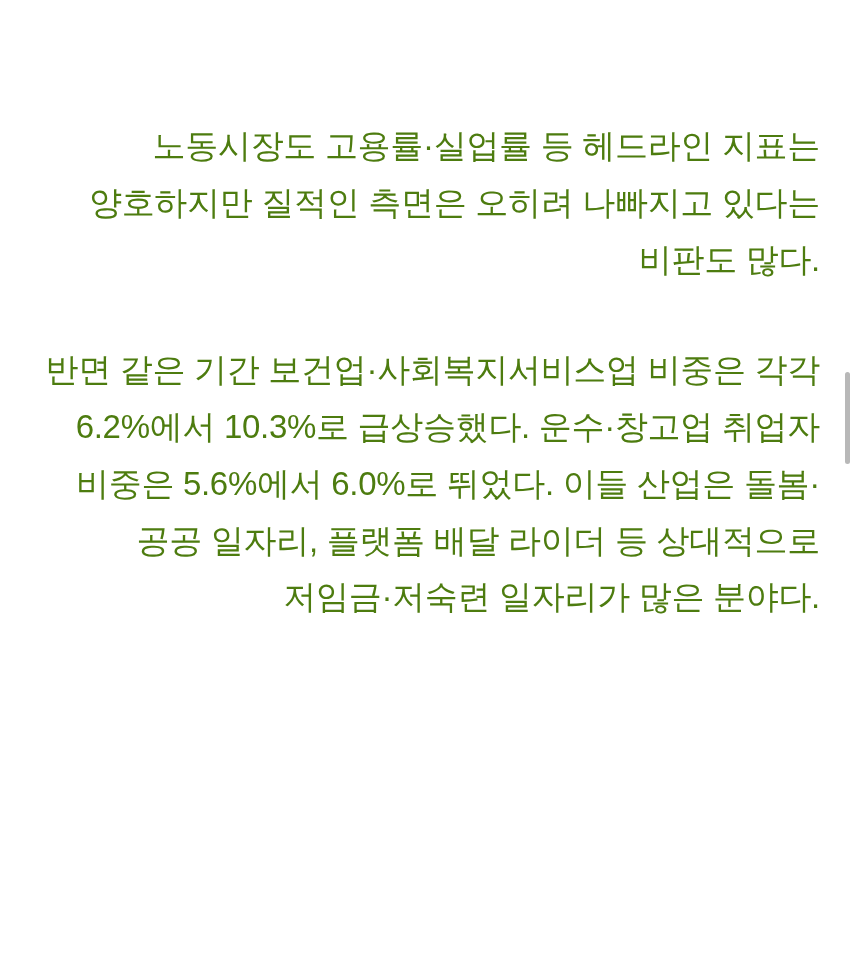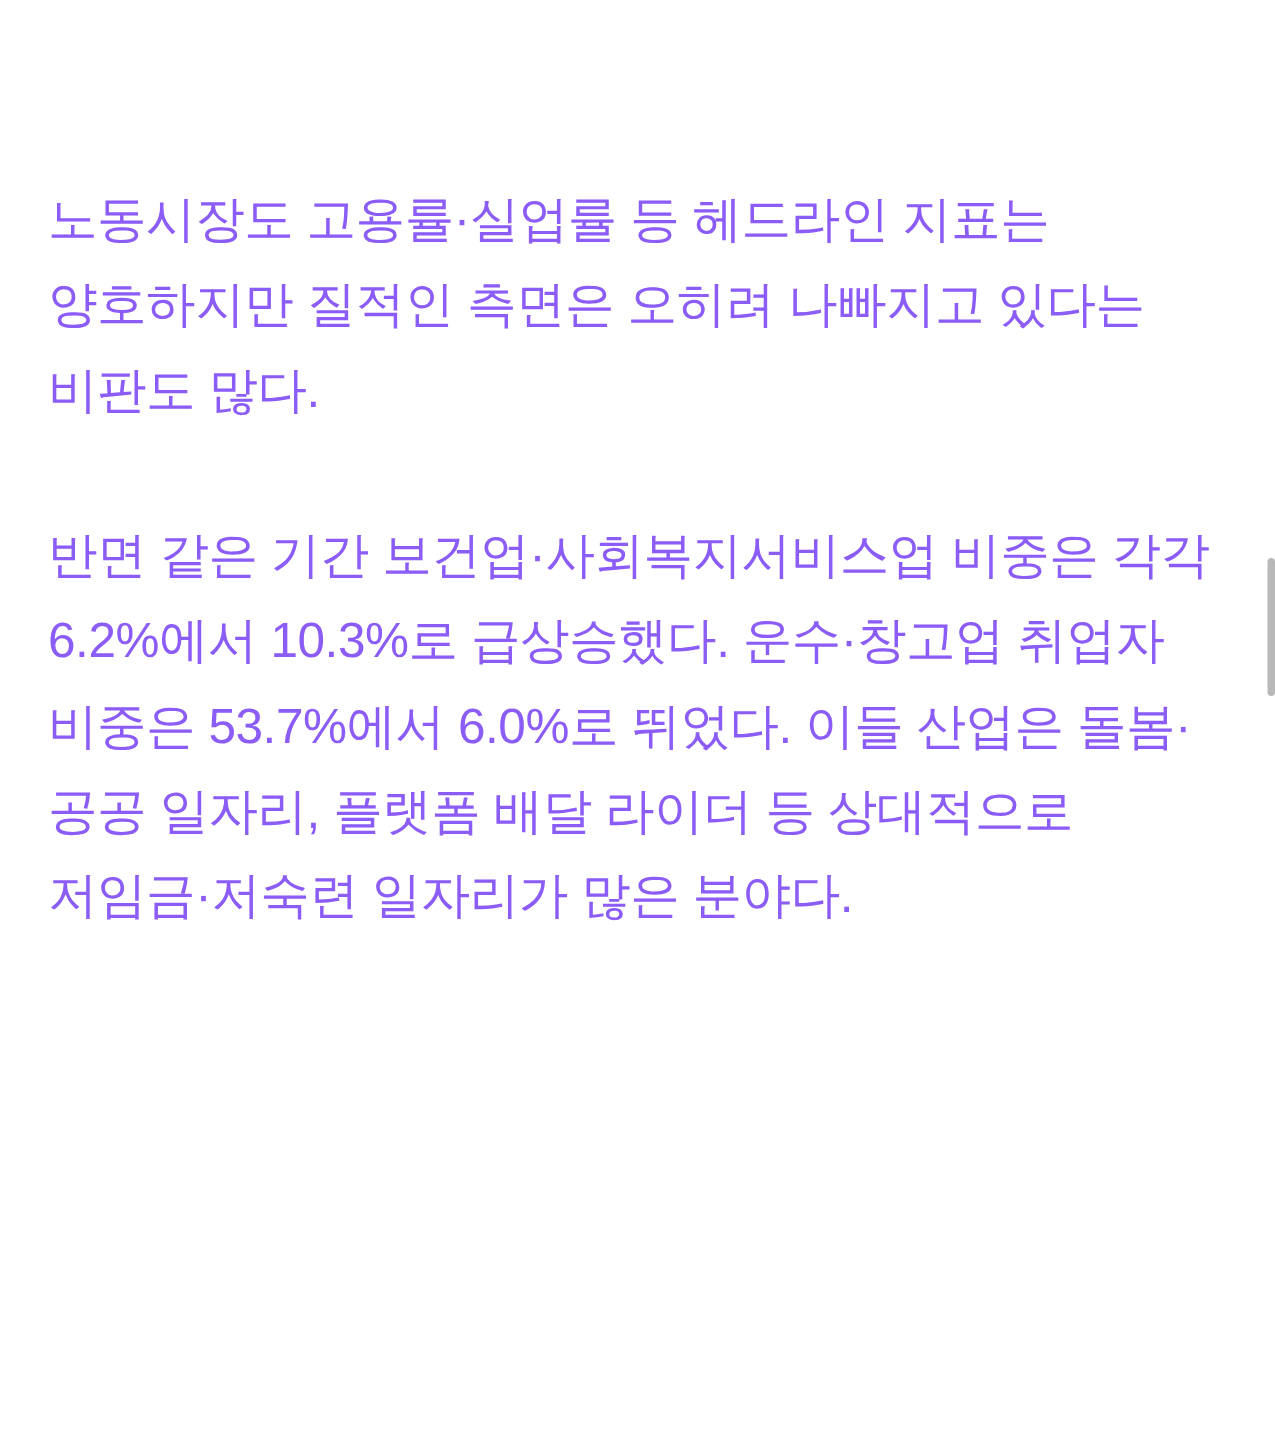--- a/index.html
+++ b/index.html
@@ -17,24 +17,25 @@
   }
   .article {
     box-sizing: border-box;
     padding: 118px 30px 0 32px;
     width: 850px;
   }
   .para {
     font-size: 33px;
     line-height: 1.72;
     letter-spacing: -0.3px;
-    color: #8b5cf6;
+    color: #4d7c0f;
     margin: 0 0 54px 0;
     word-break: keep-all;
     font-weight: 400;
+    text-align: right;
   }
   .para:last-child {
     margin-bottom: 0;
   }
   
   .scrollbar-track {
     position: absolute;
     top: 0;
     right: 0;
     width: 6px;
@@ -49,18 +50,18 @@
     height: 92px;
     border-radius: 3px;
     background: #b8b8b8;
   }
 </style>
 </head>
 <body>
 
 <div class="article">
   <p class="para">노동시장도 고용률·실업률 등 헤드라인 지표는 양호하지만 질적인 측면은 오히려 나빠지고 있다는 비판도 많다.</p>
-  <p class="para">반면 같은 기간 보건업·사회복지서비스업 비중은 각각 6.2%에서 10.3%로 급상승했다. 운수·창고업 취업자 비중은 53.7%에서 6.0%로 뛰었다. 이들 산업은 돌봄·공공 일자리, 플랫폼 배달 라이더 등 상대적으로 저임금·저숙련 일자리가 많은 분야다.</p>
+  <p class="para">반면 같은 기간 보건업·사회복지서비스업 비중은 각각 6.2%에서 10.3%로 급상승했다. 운수·창고업 취업자 비중은 5.6%에서 6.0%로 뛰었다. 이들 산업은 돌봄·공공 일자리, 플랫폼 배달 라이더 등 상대적으로 저임금·저숙련 일자리가 많은 분야다.</p>
 </div>
 
 <div class="scrollbar-track">
   <div class="scrollbar-thumb"></div>
 </div>
 
 </body></html>

